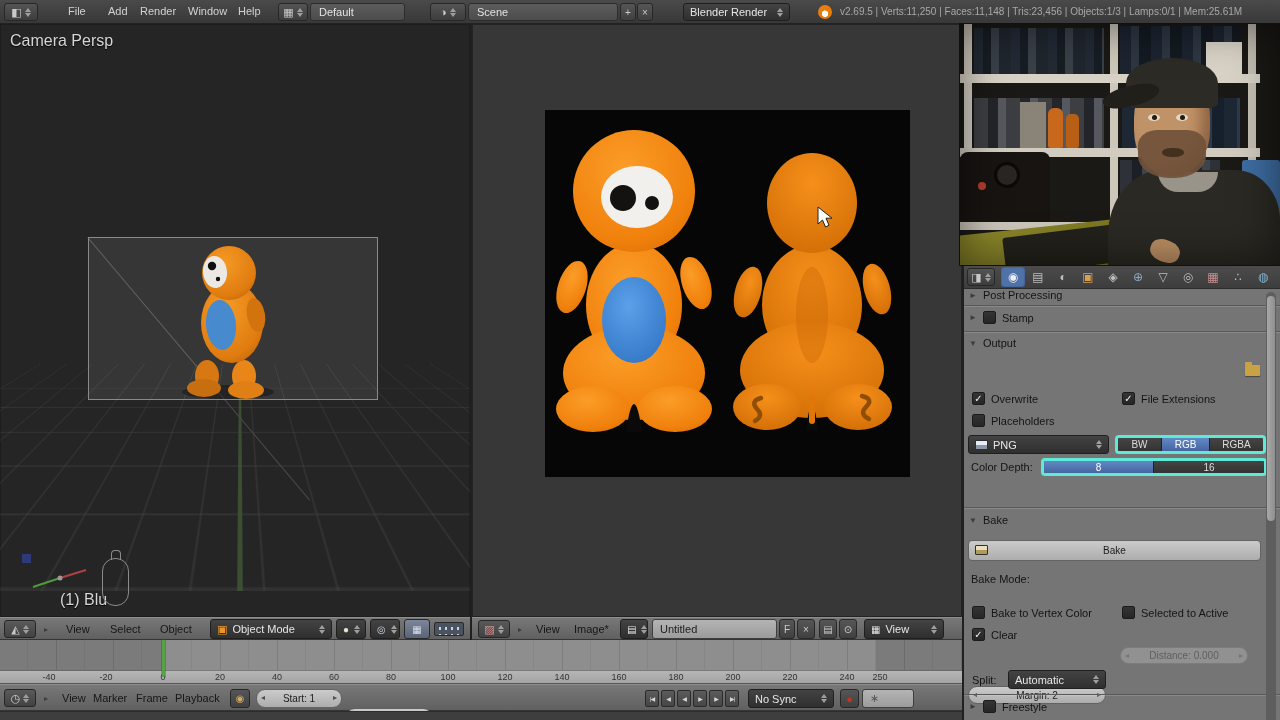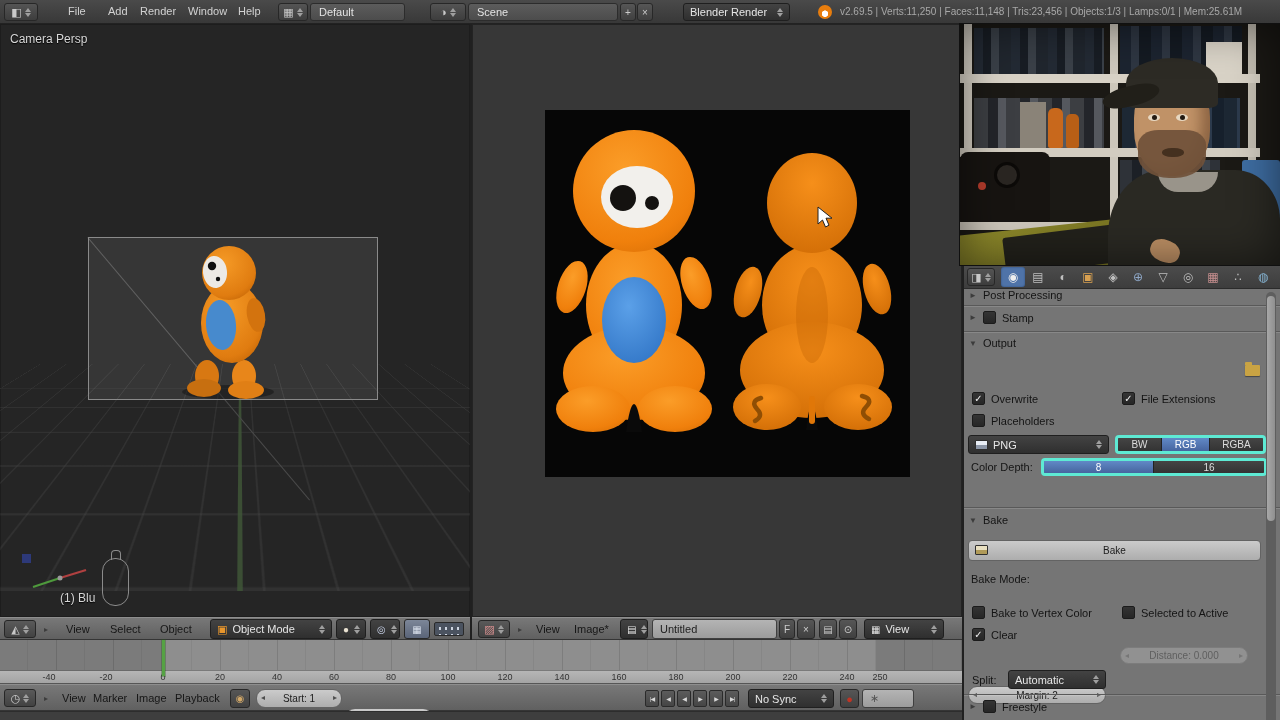--- a/index.html
+++ b/index.html
@@ -34,21 +34,21 @@
   #v3d{left:0;top:24px;width:470px;height:593px;background:#2d2d2d;overflow:hidden;box-shadow:inset 0 0 0 1px #232323}
   #cam-frame{left:88px;top:213px;width:290px;height:163px;border:1px solid #8a8a8a;background:rgba(255,255,255,0.045)}
   .ppart{background:rgba(0,0,0,0.17)}
   #floor{left:40px;top:340px;width:400px;height:175px;opacity:.55;
     background:
       linear-gradient(90deg,transparent calc(50% - 1px),rgba(110,170,90,.7) calc(50% - 1px) calc(50% + 1px),transparent calc(50% + 1px)),
       repeating-linear-gradient(90deg,rgba(150,150,150,.22) 0 1px,transparent 1px 26px),
       repeating-linear-gradient(0deg,rgba(150,150,150,.22) 0 1px,transparent 1px 26px);
     transform:perspective(240px) rotateX(63deg);transform-origin:50% 0}
   #frustum{left:88px;top:213px;width:344px;height:1px;background:#585858;transform:rotate(49.8deg);transform-origin:0 0}
-  .vp-label{color:#d6d6d6;font-size:12px;text-shadow:0 1px 1px #000}
+  .vp-label{color:#d6d6d6;font-size:16px;text-shadow:0 1px 1px #000}
   #capsule{left:102px;top:534px;width:27px;height:48px;border:1px solid #8b8b8b;border-radius:13px}
   #capsule-top{left:111px;top:526px;width:10px;height:10px;border:1px solid #8b8b8b;border-radius:4px 4px 0 0;border-bottom:none}
   
   #uv{left:472px;top:24px;width:490px;height:593px;background:#373737;overflow:hidden;box-shadow:inset 0 0 0 1px #232323}
   #uv-img{left:73px;top:86px;width:365px;height:367px;background:#060606}
   .name-fld{background:linear-gradient(#b4b4b4,#9c9c9c);border:1px solid #3f3f3f;border-radius:3px;color:#1d1d1d;
             display:flex;align-items:center;padding:0 7px;font-size:11px}
   
   #v3d-hdr{left:0;top:617px;width:470px;height:23px}
   #uv-hdr{left:472px;top:617px;width:490px;height:23px}
@@ -361,21 +361,21 @@
   <div class="abs ed-btn" style="left:4px;top:4px;width:32px">
     <span>◷</span>
     <span class="dd2">
         <i class="u"></i>
         <i class="d"></i>
       </span>
   </div>
   <span class="abs tri-s" style="left:44px;top:9px">▸</span>
   <span class="abs hmenu" style="left:62px;top:7px">View</span>
   <span class="abs hmenu" style="left:93px;top:7px">Marker</span>
-  <span class="abs hmenu" style="left:136px;top:7px">Image</span>
+  <span class="abs hmenu" style="left:136px;top:7px">Frame</span>
   <span class="abs hmenu" style="left:175px;top:7px">Playback</span>
   <div class="abs mini-btn" style="left:230px;top:4px;width:20px;height:19px">
     <span style="color:#d2a868">◉</span>
   </div>
   <div class="abs slider" style="left:256px;top:4px;width:86px;height:19px">
     <span class="la">◂</span>
     <span>Start: 1</span>
     <span class="ra">▸</span>
   </div>
   <div class="abs slider" style="left:346px;top:4px;width:86px;height:19px">

